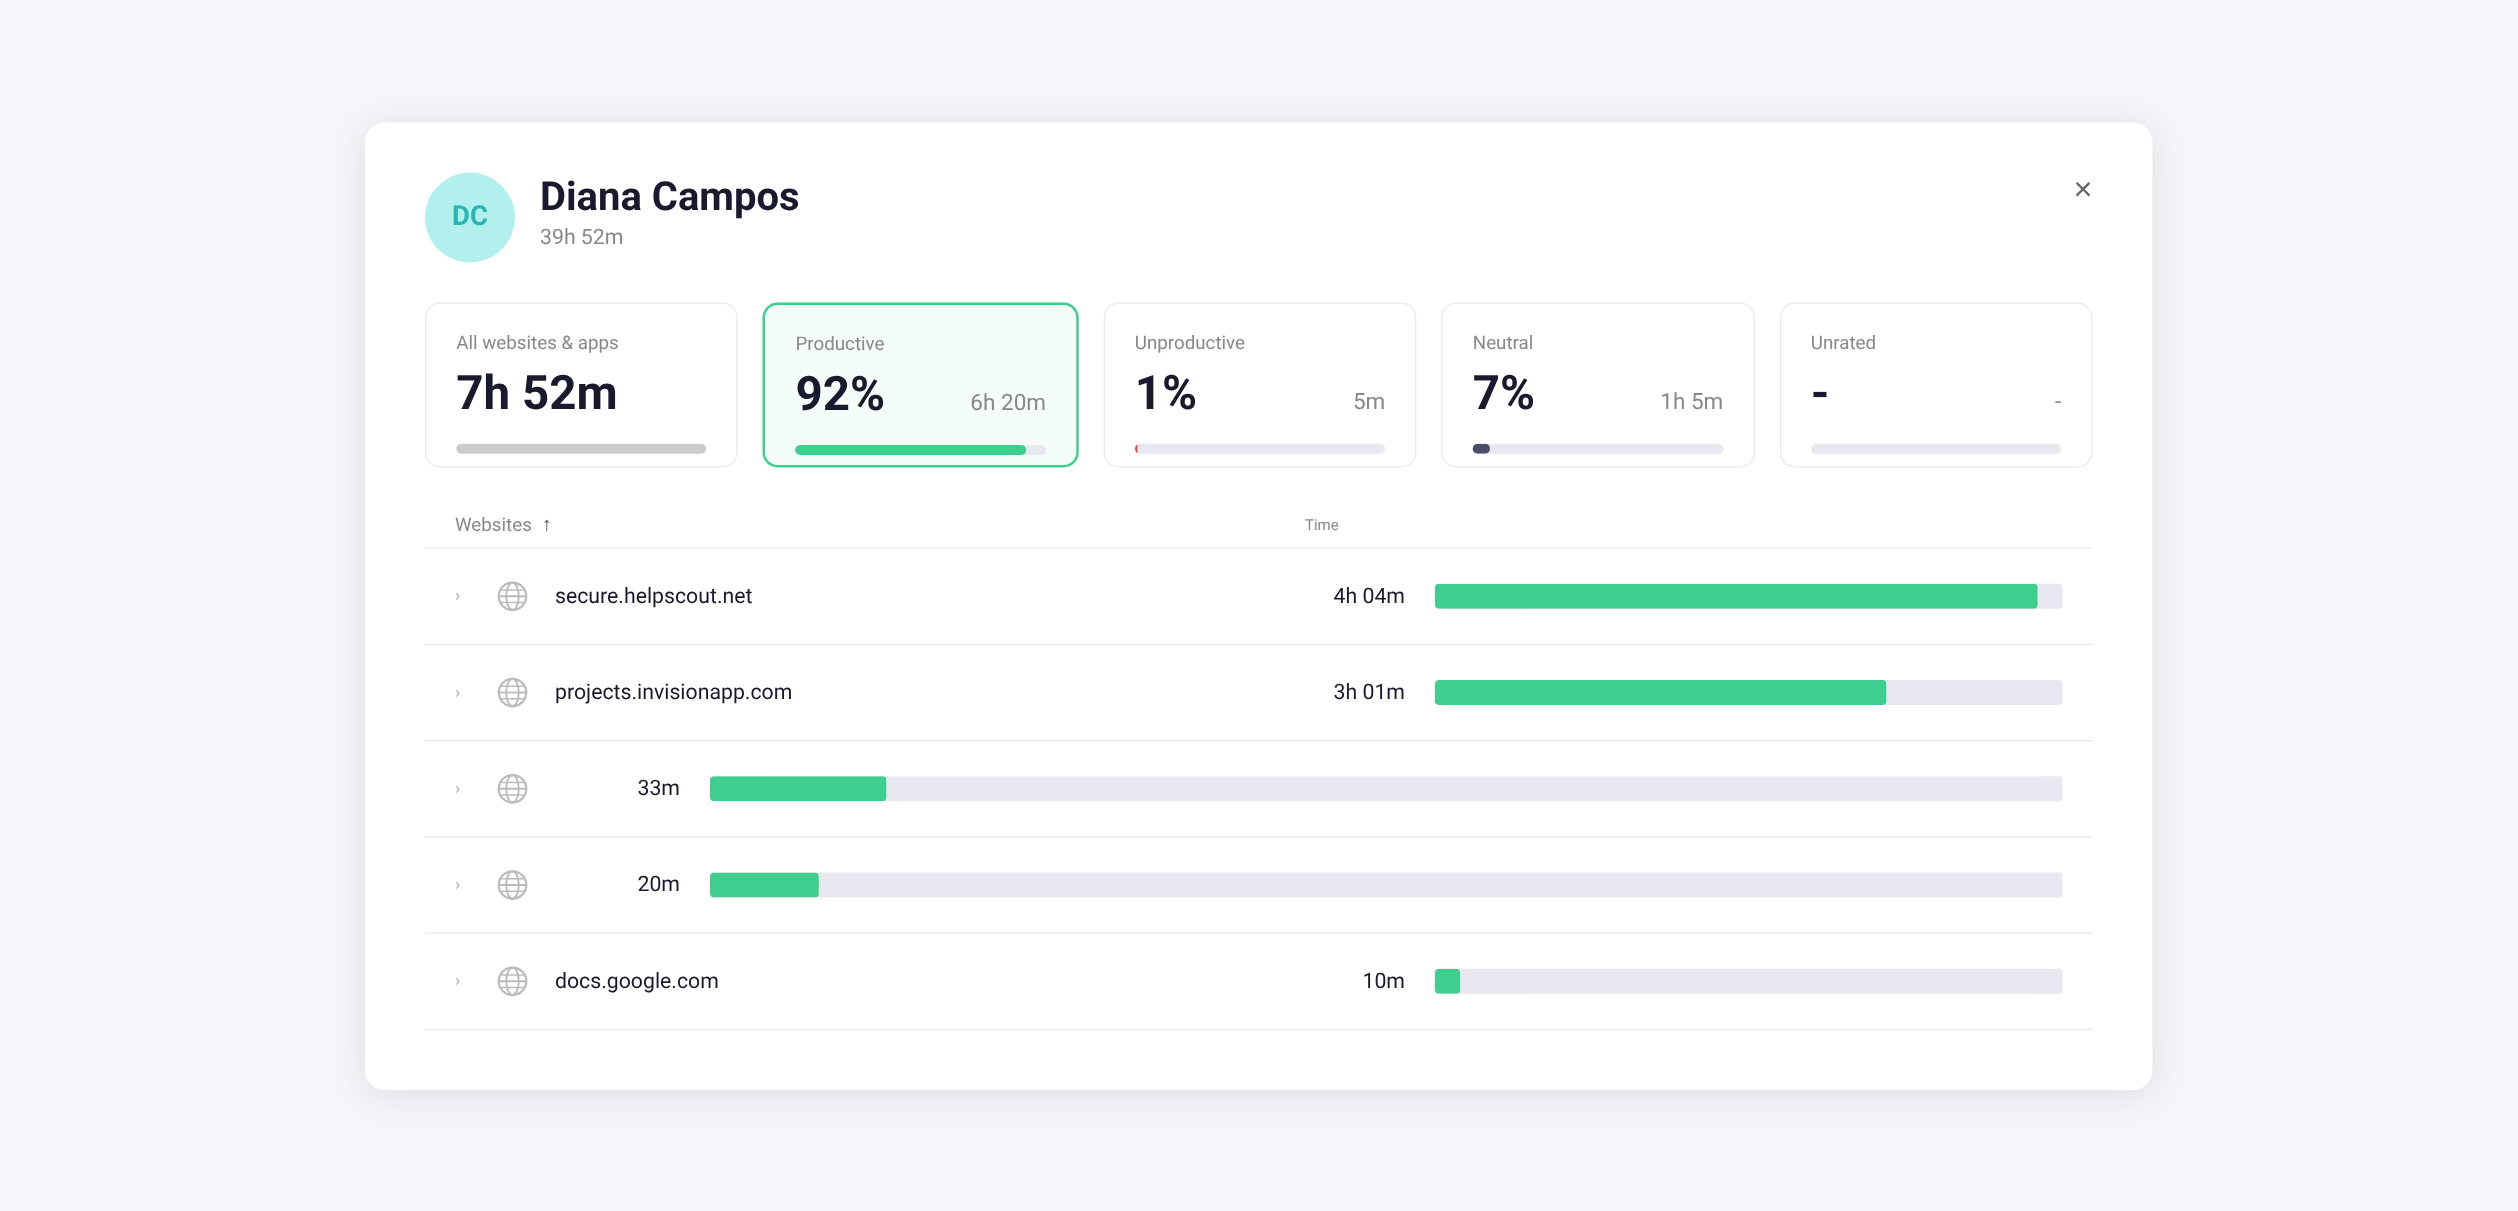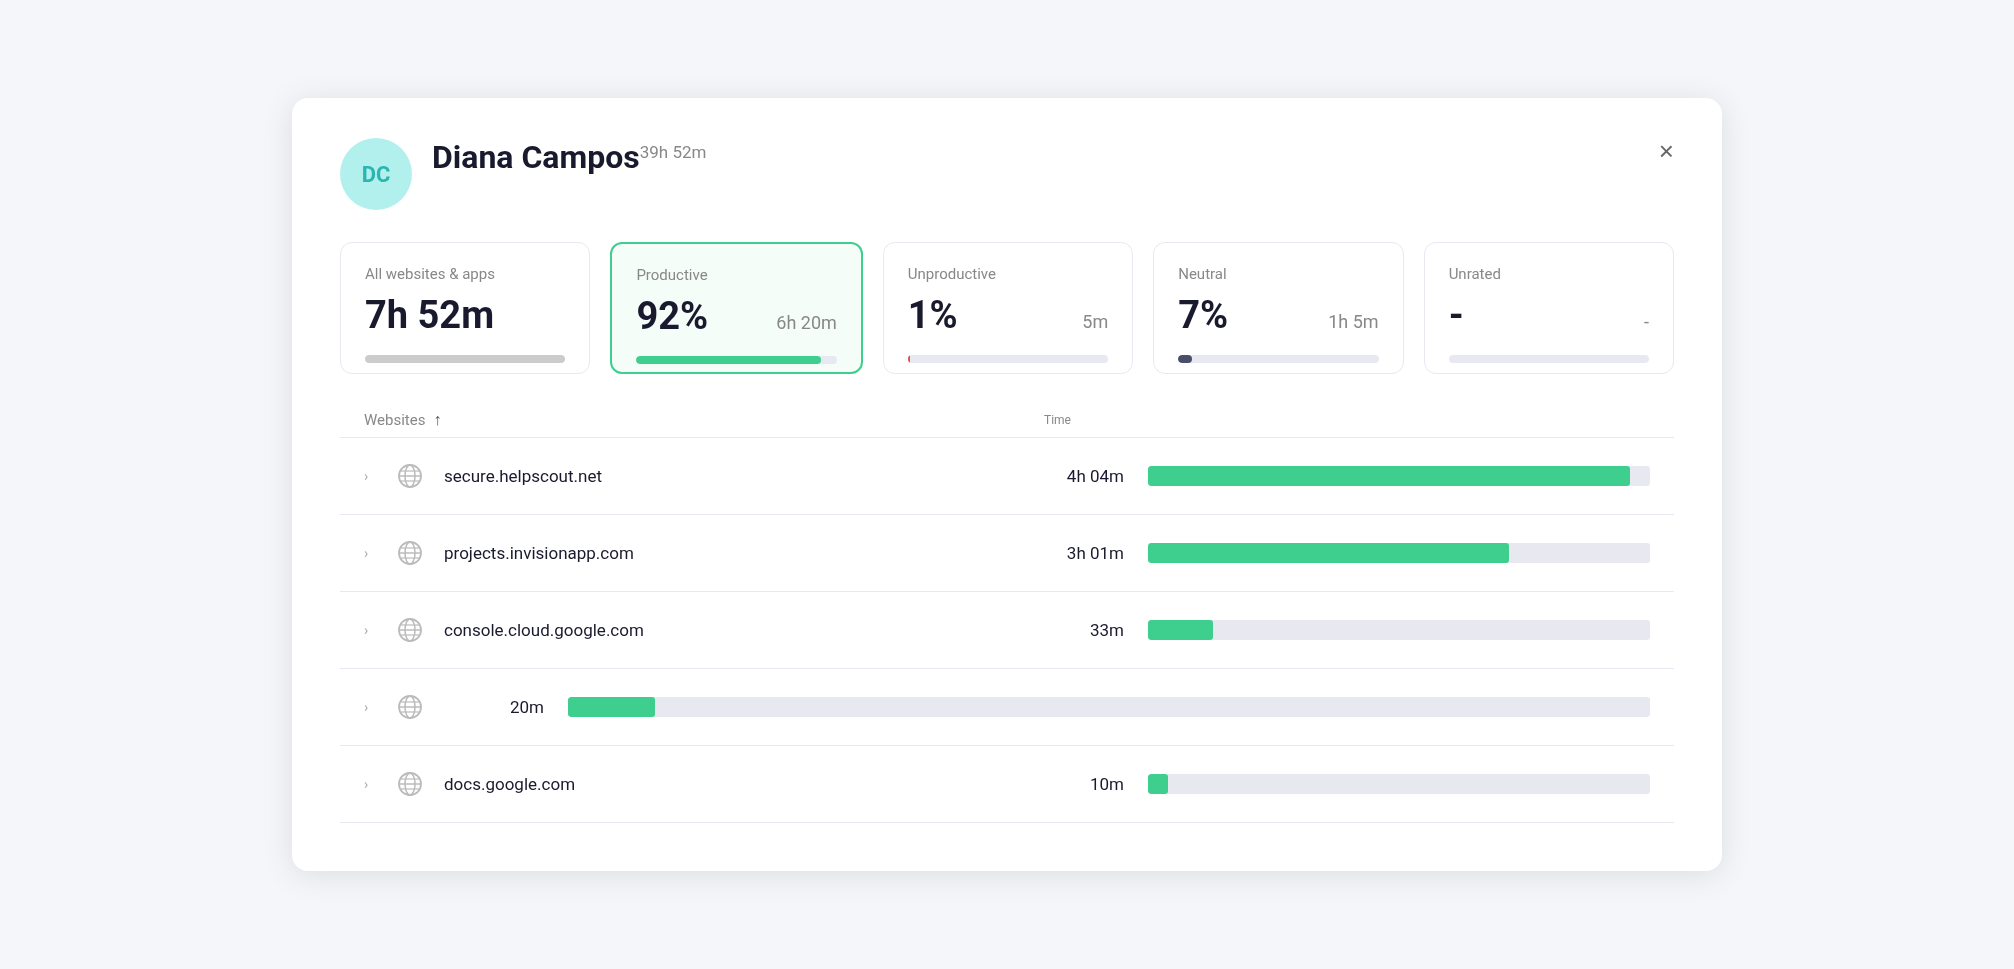--- a/index.html
+++ b/index.html
@@ -34,21 +34,21 @@
       align-items: center;
       justify-content: center;
       font-size: 22px;
       font-weight: 700;
       color: #2ab5b0;
       margin-right: 20px;
       flex-shrink: 0;
     }
     .user-info {
       display: flex;
-      flex-direction: row;
+      flex-direction: column;
       justify-content: center;
     }
     .user-name {
       font-size: 32px;
       font-weight: 700;
       color: #1a1a2e;
       line-height: 1.2;
     }
     .user-time {
       font-size: 17px;
@@ -311,21 +311,20 @@
     <span class="row-expand">›</span>
     <span class="row-icon">
       <svg class="globe-svg" viewBox="0 0 28 28" fill="none" xmlns="http://www.w3.org/2000/svg">
         <circle cx="14" cy="14" r="11" stroke="#bbb" stroke-width="1.8"></circle>
         <ellipse cx="14" cy="14" rx="5" ry="11" stroke="#bbb" stroke-width="1.5"></ellipse>
         <line x1="3" y1="14" x2="25" y2="14" stroke="#bbb" stroke-width="1.5"></line>
         <line x1="5" y1="9" x2="23" y2="9" stroke="#bbb" stroke-width="1.2"></line>
         <line x1="5" y1="19" x2="23" y2="19" stroke="#bbb" stroke-width="1.2"></line>
       </svg>
     </span>
-    <span class="row-name">console.cloud.google.com</span>
     <span class="row-time">33m</span>
     <div class="row-bar-container">
       <div class="row-bar-fill" style="width:13%;"></div>
     </div>
   </div>
         <div class="table-row">
     <span class="row-expand">›</span>
     <span class="row-icon">
       <svg class="globe-svg" viewBox="0 0 28 28" fill="none" xmlns="http://www.w3.org/2000/svg">
         <circle cx="14" cy="14" r="11" stroke="#bbb" stroke-width="1.8"></circle>

